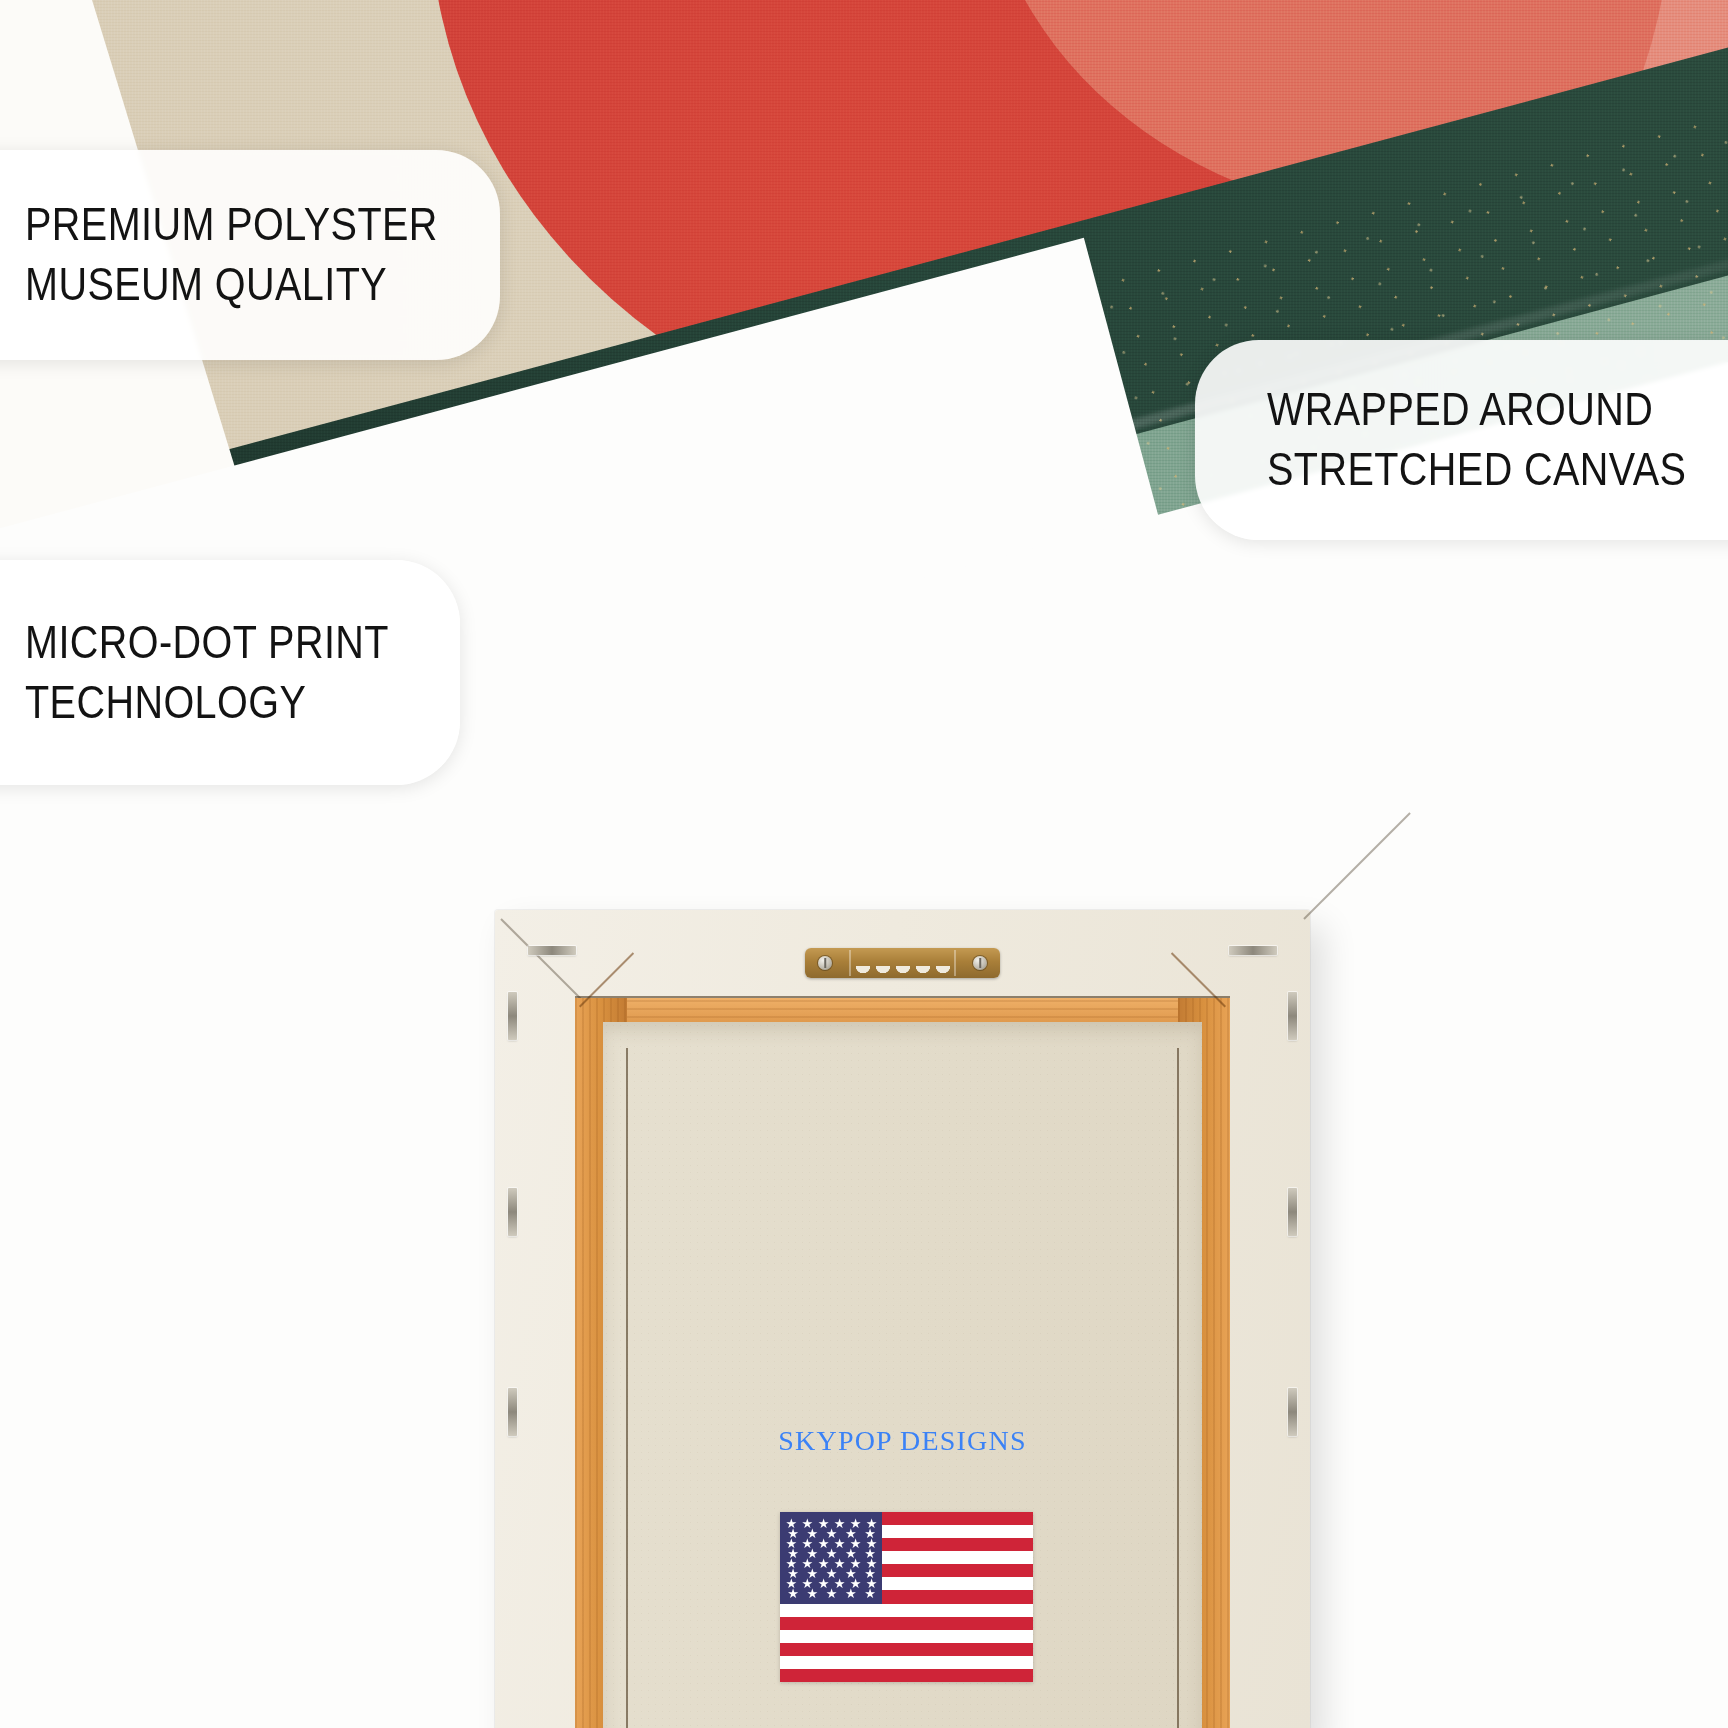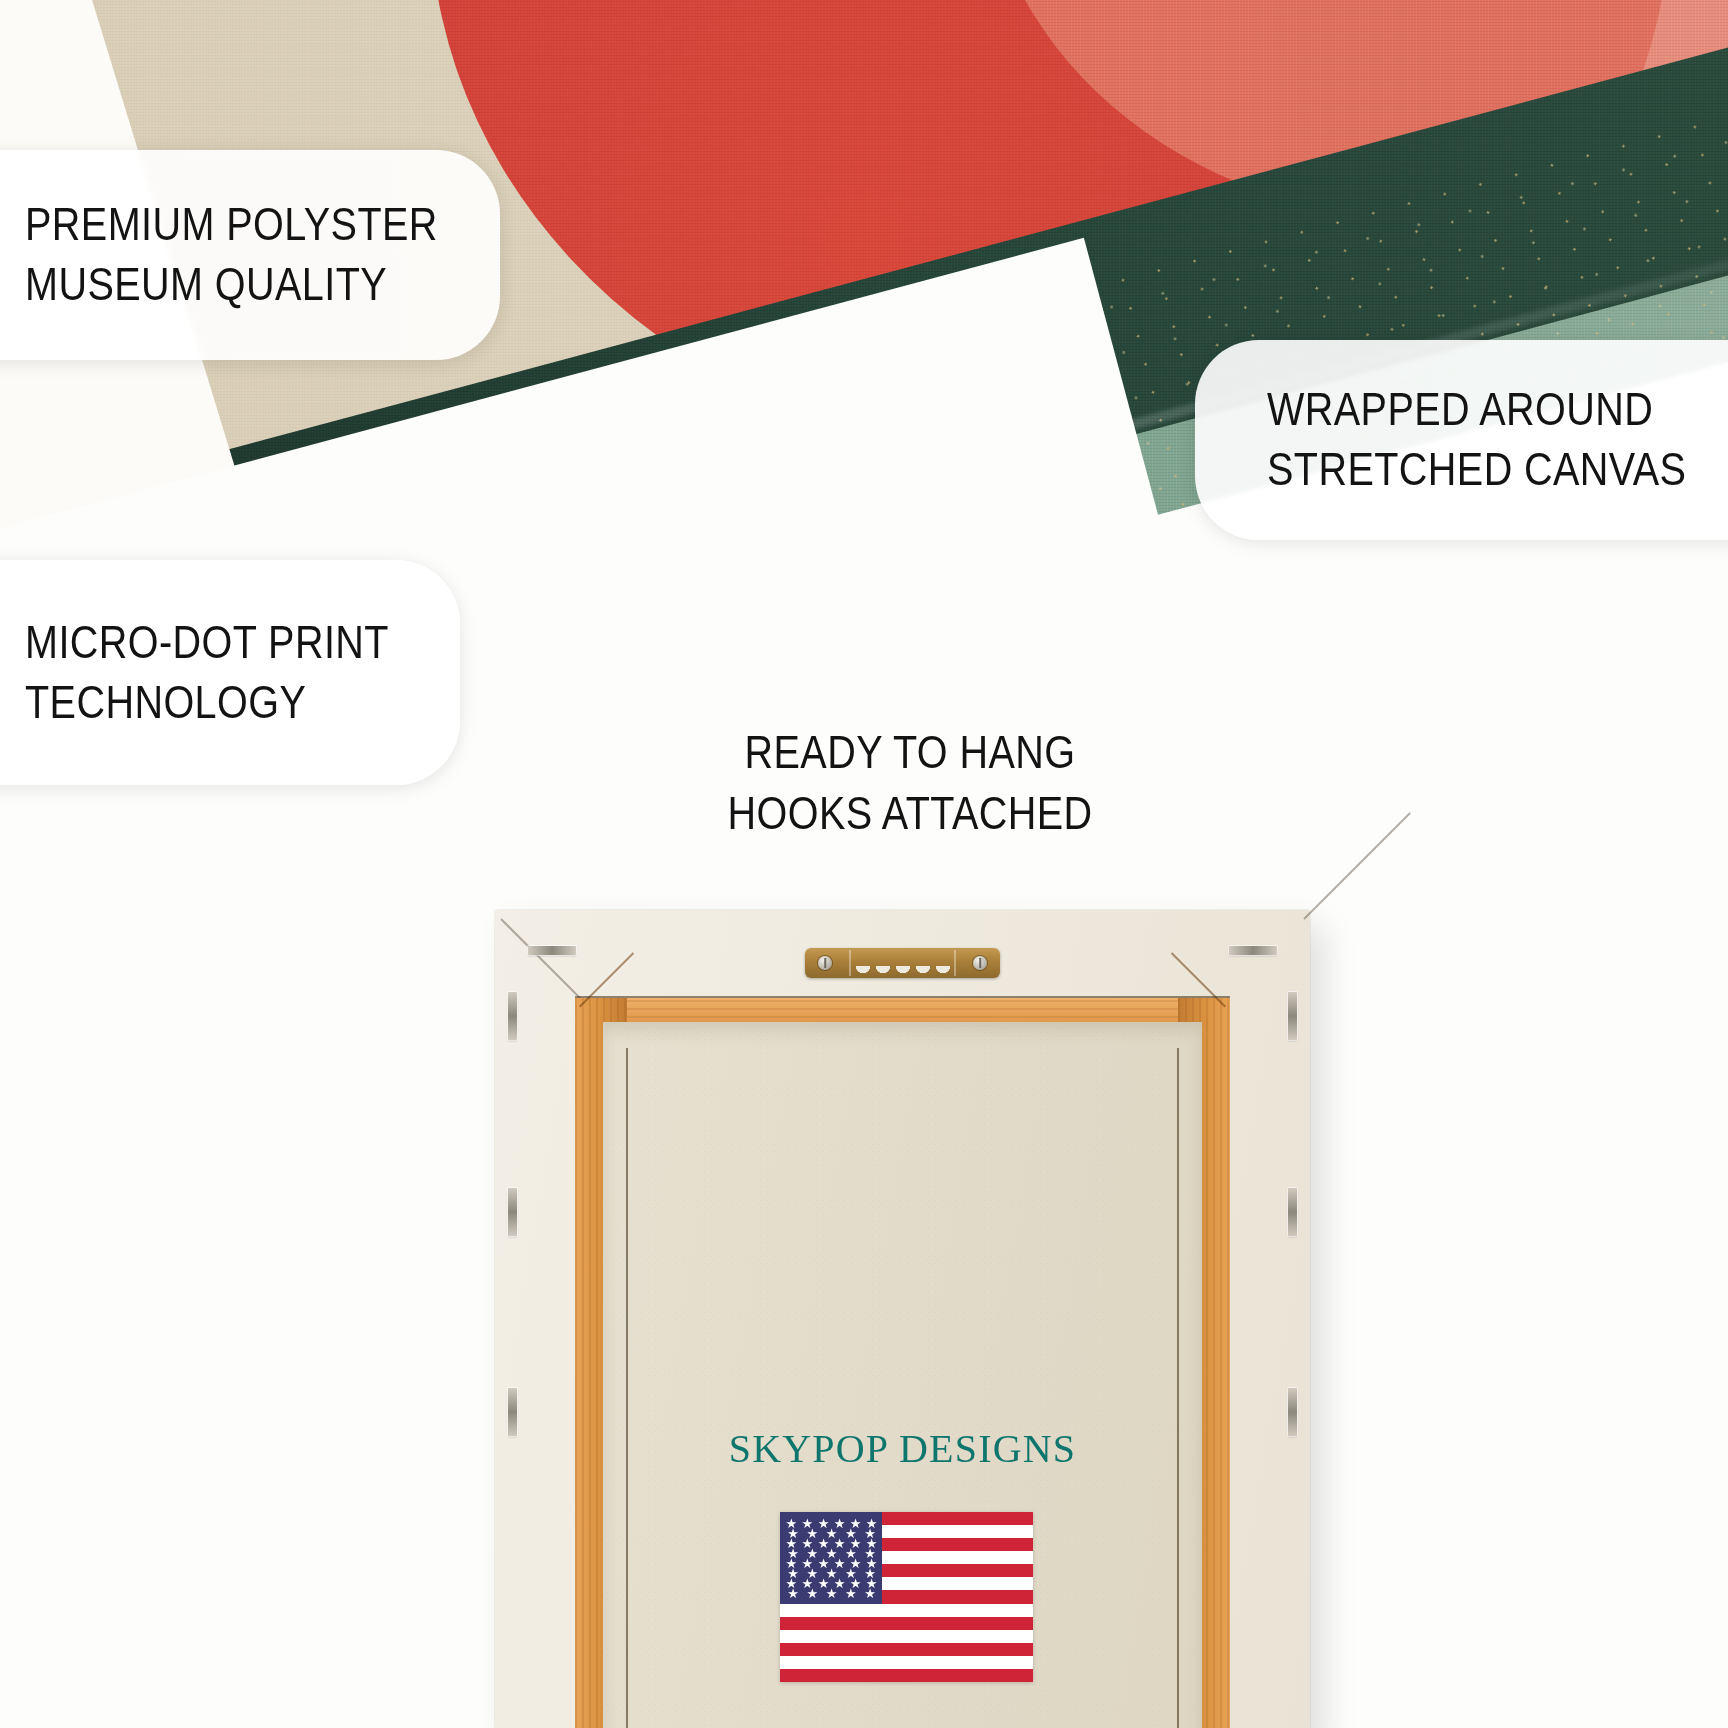--- a/index.html
+++ b/index.html
@@ -346,23 +346,23 @@
     background: rgba(255,255,255,.35);
   }
 
   
   #brand {
     position: absolute;
     left: 0; right: 0;
     top: 515px;
     text-align: center;
     font-family: "Liberation Serif", serif;
-    font-size: 40px;
+    font-size: 28px;
     letter-spacing: 1.2px;
-    color: #0f766e;
+    color: #3b82f6;
   }
 
   
   #flag {
     position: absolute;
     left: 285px; top: 602px;
     width: 253px; height: 170px;
     background: #ffffff;
     box-shadow: 0 1px 4px rgba(0,0,0,.18);
     overflow: hidden;
@@ -427,24 +427,20 @@
   <div class="callout" id="callout-wrapped">
     <div class="line">WRAPPED AROUND</div>
     <div class="line">STRETCHED CANVAS</div>
   </div>
 
   <div class="callout" id="callout-microdot">
     <div class="line">MICRO-DOT PRINT</div>
     <div class="line">TECHNOLOGY</div>
   </div>
 
-  <div id="ready-label">
-    <div class="line">READY TO HANG</div>
-    <div class="line">HOOKS ATTACHED</div>
-  </div>
 
   <div id="canvas-back">
 
     <div class="back-outer"></div>
     <div class="mitre left"></div>
     <div class="mitre right"></div>
 
     <div class="wood top"></div>
     <div class="wood left"></div>
     <div class="wood right"></div>

